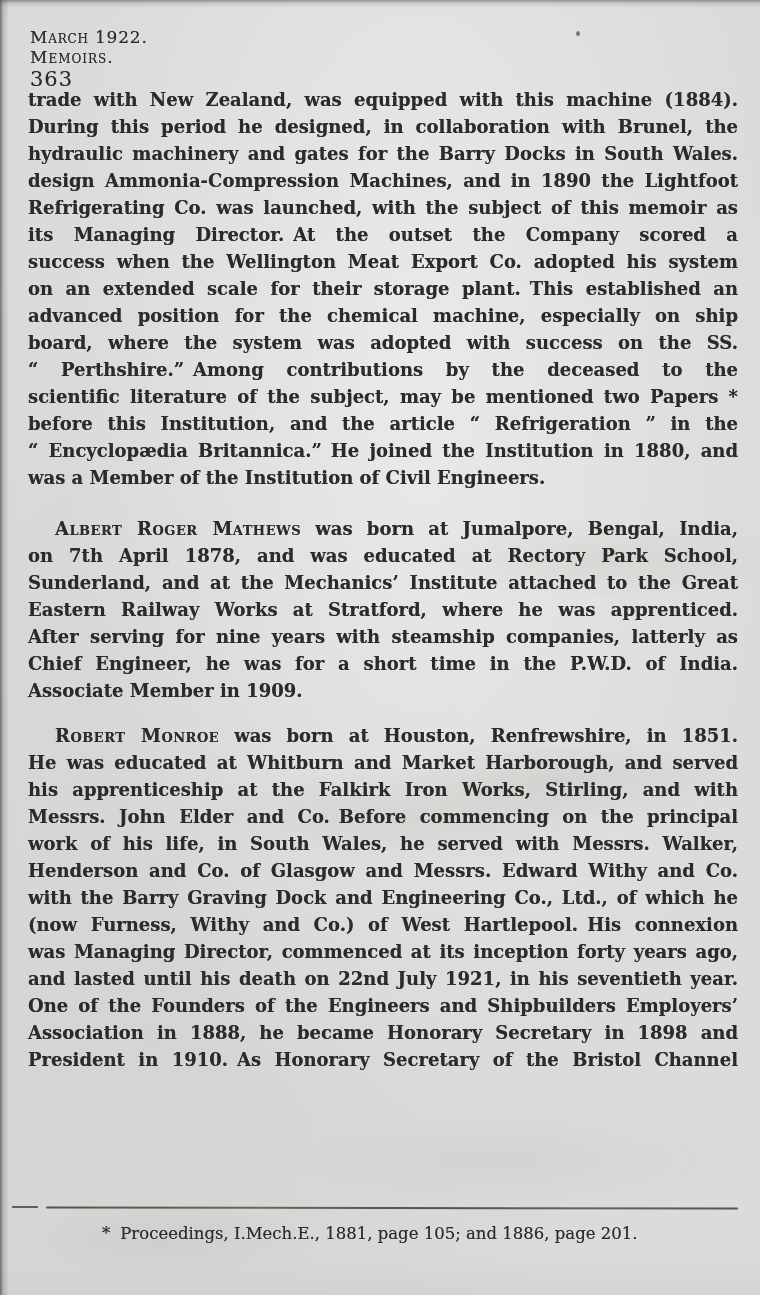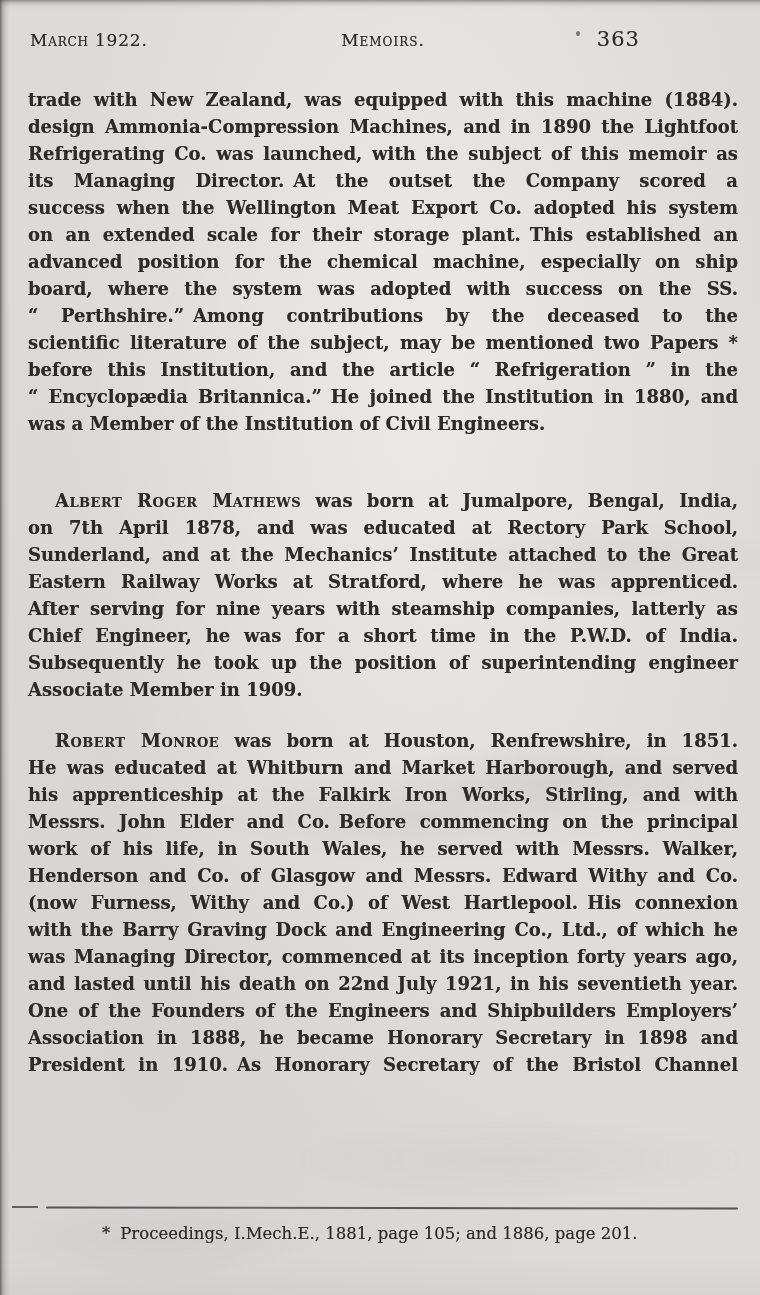--- a/index.html
+++ b/index.html
@@ -31,26 +31,26 @@
     filter:blur(1px);}
   .speck{position:absolute;left:576px;top:31px;width:4px;height:5px;border-radius:50%;
     background:#55534f;opacity:.75;}
 
   .header{position:absolute;top:27px;left:30px;right:24px;display:flex;align-items:baseline;}
   .h-left,.h-center,.h-right{flex:1;}
   .sc{font-variant:small-caps;}
   .h-left{font-size:17px;letter-spacing:0.8px;}
   .h-center{text-align:center;font-size:17px;letter-spacing:1px;}
   .h-right{text-align:center;font-size:21px;letter-spacing:1px;}
-  .header,.body-text,.footnote{text-shadow:0 0 0.6px rgba(44,43,41,0.55);}
+  .header,.body-text,.footnote{text-shadow:0 0 0.6px rgba(44,43,41,0.55);flex-direction:column;}
 
   .body-text{position:absolute;top:86px;left:28px;width:710px;font-size:18px;line-height:27px;font-weight:bold;}
   .para{margin:0;}
-  .para + .para{margin-top:50px;}
-  .para:nth-child(3){margin-top:24px;}
+  .para + .para{margin-top:24px;}
+  .para:nth-child(3){margin-top:18px;}
   .line{text-align:justify;text-align-last:justify;white-space:nowrap;}
   .line.last{text-align-last:left;}
   .line.indent{text-indent:27px;}
   .line .sc{letter-spacing:0.5px;}
 
   .rule-a{position:absolute;left:12px;top:1206px;width:26px;height:2px;background:#45443f;opacity:.8;
     transform:rotate(-0.4deg);}
   .rule-b{position:absolute;left:46px;top:1207px;width:692px;height:2px;opacity:.85;
     background:linear-gradient(90deg,#3c3b37,#55534d 30%,#3c3b37 55%,#504e49 80%,#3c3b37);
     border-radius:2px;transform:rotate(0.08deg);}
@@ -68,52 +68,53 @@
 
   <div class="header">
     <div class="h-left sc">March 1922.</div>
     <div class="h-center sc">Memoirs.</div>
     <div class="h-right">363</div>
   </div>
 
   <div class="body-text">
       <div class="para">
         <div class="line">trade with New Zealand, was equipped with this machine (1884).</div>
+        <div class="line">During this period he designed, in collaboration with Brunel, the</div>
+        <div class="line">hydraulic machinery and gates for the Barry Docks in South Wales.</div>
         <div class="line">design Ammonia-Compression Machines, and in 1890 the Lightfoot</div>
         <div class="line">Refrigerating Co. was launched, with the subject of this memoir as</div>
         <div class="line">its Managing Director. At the outset the Company scored a</div>
         <div class="line">success when the Wellington Meat Export Co. adopted his system</div>
         <div class="line">on an extended scale for their storage plant. This established an</div>
         <div class="line">advanced position for the chemical machine, especially on ship</div>
         <div class="line">board, where the system was adopted with success on the SS.</div>
         <div class="line">“ Perthshire.” Among contributions by the deceased to the</div>
         <div class="line">scientific literature of the subject, may be mentioned two Papers *</div>
         <div class="line">before this Institution, and the article “ Refrigeration ” in the</div>
         <div class="line">“ Encyclopædia Britannica.” He joined the Institution in 1880, and</div>
         <div class="line last">was a Member of the Institution of Civil Engineers.</div>
       </div>
       <div class="para">
         <div class="line indent"><span class="sc">Albert Roger Mathews</span> was born at Jumalpore, Bengal, India,</div>
         <div class="line">on 7th April 1878, and was educated at Rectory Park School,</div>
         <div class="line">Sunderland, and at the Mechanics’ Institute attached to the Great</div>
         <div class="line">Eastern Railway Works at Stratford, where he was apprenticed.</div>
         <div class="line">After serving for nine years with steamship companies, latterly as</div>
         <div class="line">Chief Engineer, he was for a short time in the P.W.D. of India.</div>
-        <div class="line">Subsequently he took up the position of superintending engineer</div>
         <div class="line last">Associate Member in 1909.</div>
       </div>
       <div class="para">
         <div class="line indent"><span class="sc">Robert Monroe</span> was born at Houston, Renfrewshire, in 1851.</div>
         <div class="line">He was educated at Whitburn and Market Harborough, and served</div>
         <div class="line">his apprenticeship at the Falkirk Iron Works, Stirling, and with</div>
         <div class="line">Messrs. John Elder and Co. Before commencing on the principal</div>
         <div class="line">work of his life, in South Wales, he served with Messrs. Walker,</div>
         <div class="line">Henderson and Co. of Glasgow and Messrs. Edward Withy and Co.</div>
+        <div class="line">with the Barry Graving Dock and Engineering Co., Ltd., of which he</div>
         <div class="line">(now Furness, Withy and Co.) of West Hartlepool. His connexion</div>
-        <div class="line">with the Barry Graving Dock and Engineering Co., Ltd., of which he</div>
         <div class="line">was Managing Director, commenced at its inception forty years ago,</div>
         <div class="line">and lasted until his death on 22nd July 1921, in his seventieth year.</div>
         <div class="line">One of the Founders of the Engineers and Shipbuilders Employers’</div>
         <div class="line">Association in 1888, he became Honorary Secretary in 1898 and</div>
         <div class="line">President in 1910. As Honorary Secretary of the Bristol Channel</div>
       </div>
     </div>
 
   <div class="rule-a"></div>
   <div class="rule-b"></div>

